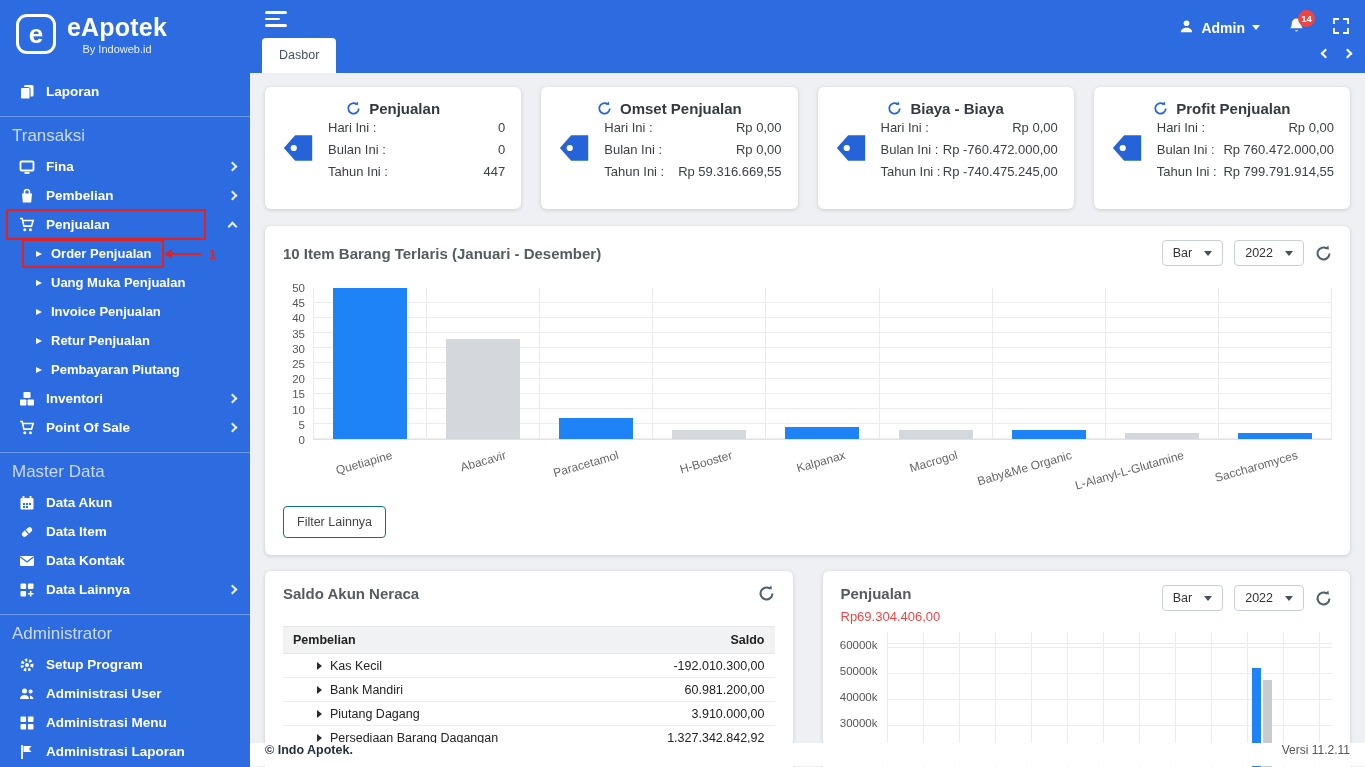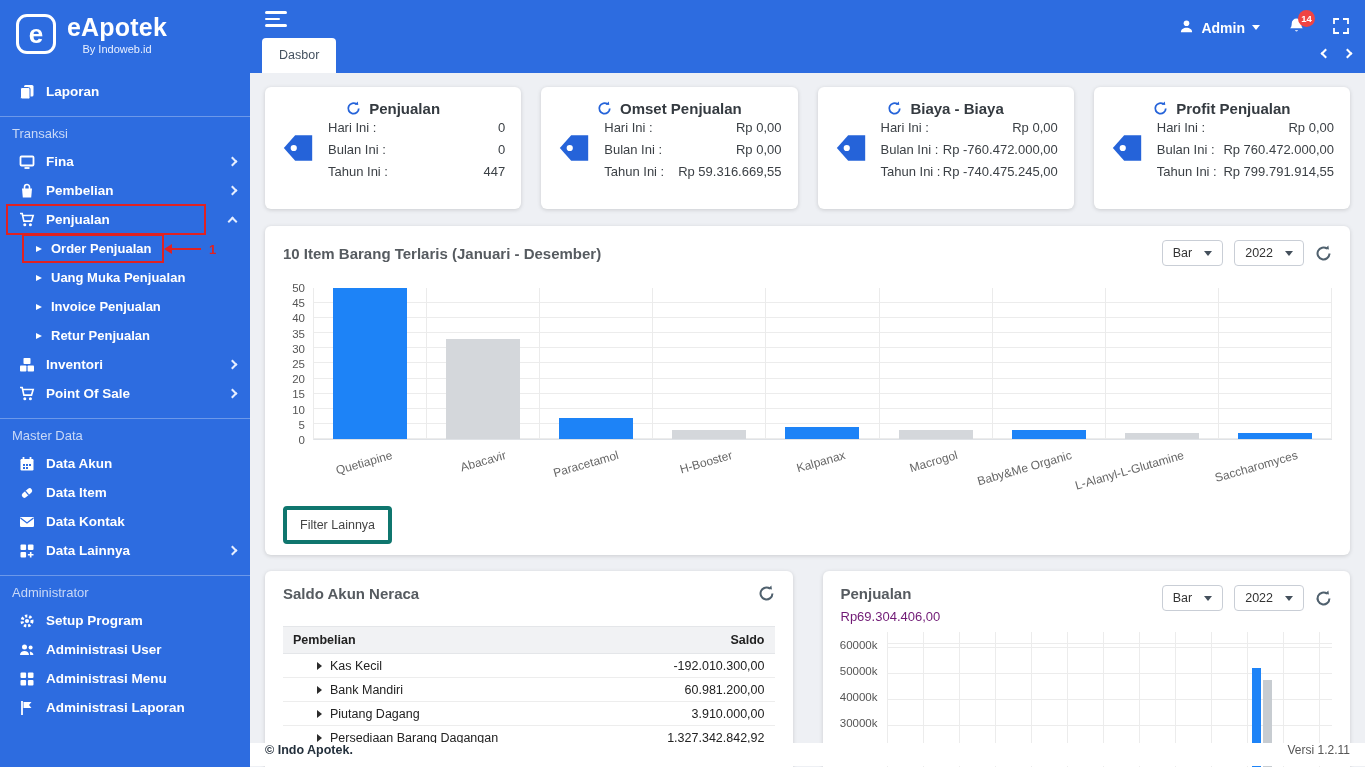--- a/index.html
+++ b/index.html
@@ -12,21 +12,21 @@
   .brand-stack { display:flex; flex-direction:column; align-items:center; }
   .brand-name { font-size:25px; font-weight:700; letter-spacing:.2px; }
   .brand-sub { font-size:11px; color:#e9f0ff; margin-top:1px; }
   .menu-top { margin-top:22px; }
   .mi { display:flex; align-items:center; gap:11px; height:29px; padding:0 14px 0 18px; font-size:13.5px; font-weight:600; position:relative; cursor:pointer; }
   .mi .icw { width:17px; display:flex; justify-content:center; flex:0 0 auto; }
   .chev { width:7px; height:7px; border-right:2px solid #e6eeff; border-bottom:2px solid #e6eeff; margin-left:auto; flex:0 0 auto; }
   .chev.r { transform:rotate(-45deg); }
   .chev.u { transform:rotate(-135deg); margin-top:3px; }
   .divider { border-top:1px solid rgba(255,255,255,.30); margin:10px 0 4px; }
-  .sec-title { color:#c9d9f7; font-size:13px; padding:5px 12px 6px; font-weight:400; }
+  .sec-title { color:#c9d9f7; font-size:17px; padding:5px 12px 6px; font-weight:400; }
   .smi { display:flex; align-items:center; gap:9px; height:29px; padding:0 14px 0 36px; font-size:13px; font-weight:600; position:relative; cursor:pointer; }
   .play { width:0; height:0; border-left:6px solid #fff; border-top:3.5px solid transparent; border-bottom:3.5px solid transparent; flex:0 0 auto; }
   .ic { width:16px; height:16px; display:block; }
   
   .anno-frame { position:absolute; left:6px; right:44px; top:-1px; bottom:-1px; border:2px solid #e02222; pointer-events:none; }
   .anno-frame2 { position:absolute; left:22px; right:86px; top:0; bottom:0; border:2px solid #e02222; pointer-events:none; }
   .anno-arrow { position:absolute; left:171px; top:50%; width:30px; height:2px; background:#e02222; transform:translateY(-50%); pointer-events:none; }
   .anno-arrow::before { content:""; position:absolute; left:-7px; top:-4px; border-right:8px solid #e02222; border-top:5px solid transparent; border-bottom:5px solid transparent; }
   .anno-num { position:absolute; left:209px; top:50%; transform:translateY(-50%); color:#e02222; font-weight:700; font-size:13px; pointer-events:none; }
 
@@ -69,32 +69,32 @@
   .rf-blue { color:#2563d9; cursor:pointer; }
 
   .chart-region { display:flex; margin-top:22px; height:152px; }
   .yaxis { position:relative; width:30px; flex:0 0 auto; }
   .yaxis span { position:absolute; right:8px; transform:translateY(50%); font-size:11.5px; color:#555; }
   .plot { flex:1; position:relative; border-left:1px solid #ebebeb; border-bottom:1px solid #dfe2e6; display:flex;
           background:repeating-linear-gradient(to top, #ececec 0, #ececec 1px, transparent 1px, transparent 10%); }
   .slot { flex:1; position:relative; border-right:1px solid #ebebeb; }
   .vbar { position:absolute; bottom:0; left:17%; width:66%; }
   .xlbl { position:absolute; top:calc(100% + 9px); right:32%; transform:rotate(-16deg); transform-origin:100% 0; font-size:12px; color:#666; white-space:nowrap; }
-  .filter-btn { margin-top:66px; display:inline-block; border:4px solid #0f766e; background:#fff; color:#444; font-size:12.5px; padding:8px 13px; border-radius:4px; cursor:pointer; }
+  .filter-btn { margin-top:66px; display:inline-block; border:1px solid #0f766e; background:#fff; color:#444; font-size:12.5px; padding:8px 13px; border-radius:4px; cursor:pointer; }
 
   .bottom-row { display:grid; grid-template-columns:1fr 1fr; gap:30px; margin-top:16px; }
   .bottom-row .card { height:242px; padding:14px 18px; }
   .saldo-table { margin-top:24px; font-size:12.5px; color:#222; }
   .thead { display:flex; justify-content:space-between; background:#f1f2f4; padding:6px 10px; font-weight:700; border-top:1px solid #e4e6e9; border-bottom:1px solid #e4e6e9; }
   .trow { display:flex; justify-content:space-between; align-items:center; padding:4.5px 10px; border-bottom:1px solid #ededed; cursor:pointer; }
   .tname { display:flex; align-items:center; gap:8px;margin-left:24px; }
   .tri { width:0; height:0; border-left:5px solid #2b2b2b; border-top:4px solid transparent; border-bottom:4px solid transparent; }
 
   .pj-head { display:flex; align-items:flex-start; }
-  .pj-total { font-size:13px; color:#701a75; margin-top:7px; }
+  .pj-total { font-size:13px; color:#ef4444; margin-top:7px; }
   .chart-region2 { display:flex; margin-top:8px; height:160px; }
   .yaxis2 { position:relative; width:46px; flex:0 0 auto; }
   .yaxis2 span { position:absolute; right:9px; font-size:11.5px; color:#555; }
   .plot2 { flex:1; position:relative;
            background-image:repeating-linear-gradient(90deg, #ececec 0, #ececec 1px, transparent 1px, transparent 36px),
                             repeating-linear-gradient(180deg, #ececec 0, #ececec 1px, transparent 1px, transparent 26px);
            background-position:0 0, 0 15px; }
   .mbar { position:absolute; width:9px; height:300px; }
 
   
@@ -173,20 +173,24 @@
     <span class="play"></span>
     <span>Uang Muka Penjualan</span>
   </div>
   <div class="smi">
     <span class="play"></span>
     <span>Invoice Penjualan</span>
   </div>
   <div class="smi">
     <span class="play"></span>
     <span>Retur Penjualan</span>
+  </div>
+  <div class="smi">
+    <span class="play"></span>
+    <span>Pembayaran Piutang</span>
   </div>
 
   <div class="mi">
     <span class="icw">
         <svg class="ic" viewBox="0 0 16 16" fill="#fff">
           <rect x="4.5" y="1" width="7" height="6" rx="0.8"></rect>
           <rect x="1" y="8.5" width="6.4" height="6" rx="0.8"></rect>
           <rect x="8.6" y="8.5" width="6.4" height="6" rx="0.8"></rect>
         </svg>
       </span>
@@ -630,14 +634,14 @@
             <div class="mbar" style="left: calc(82% + 0px); top: 35.8px; background: rgb(29, 131, 247);"></div>
             <div class="mbar" style="left: calc(82% + 11px); top: 47.5px; background: rgb(199, 204, 209);"></div>
           </div>
       </div>
     </div>
   </div>
 </main>
 
 <footer class="footer">
   <span class="foot-left">© Indo Apotek.</span>
-  <span class="foot-right">Versi 1.2.11</span>
+  <span class="foot-right">Versi 11.2.11</span>
 </footer>
 
 </body></html>

